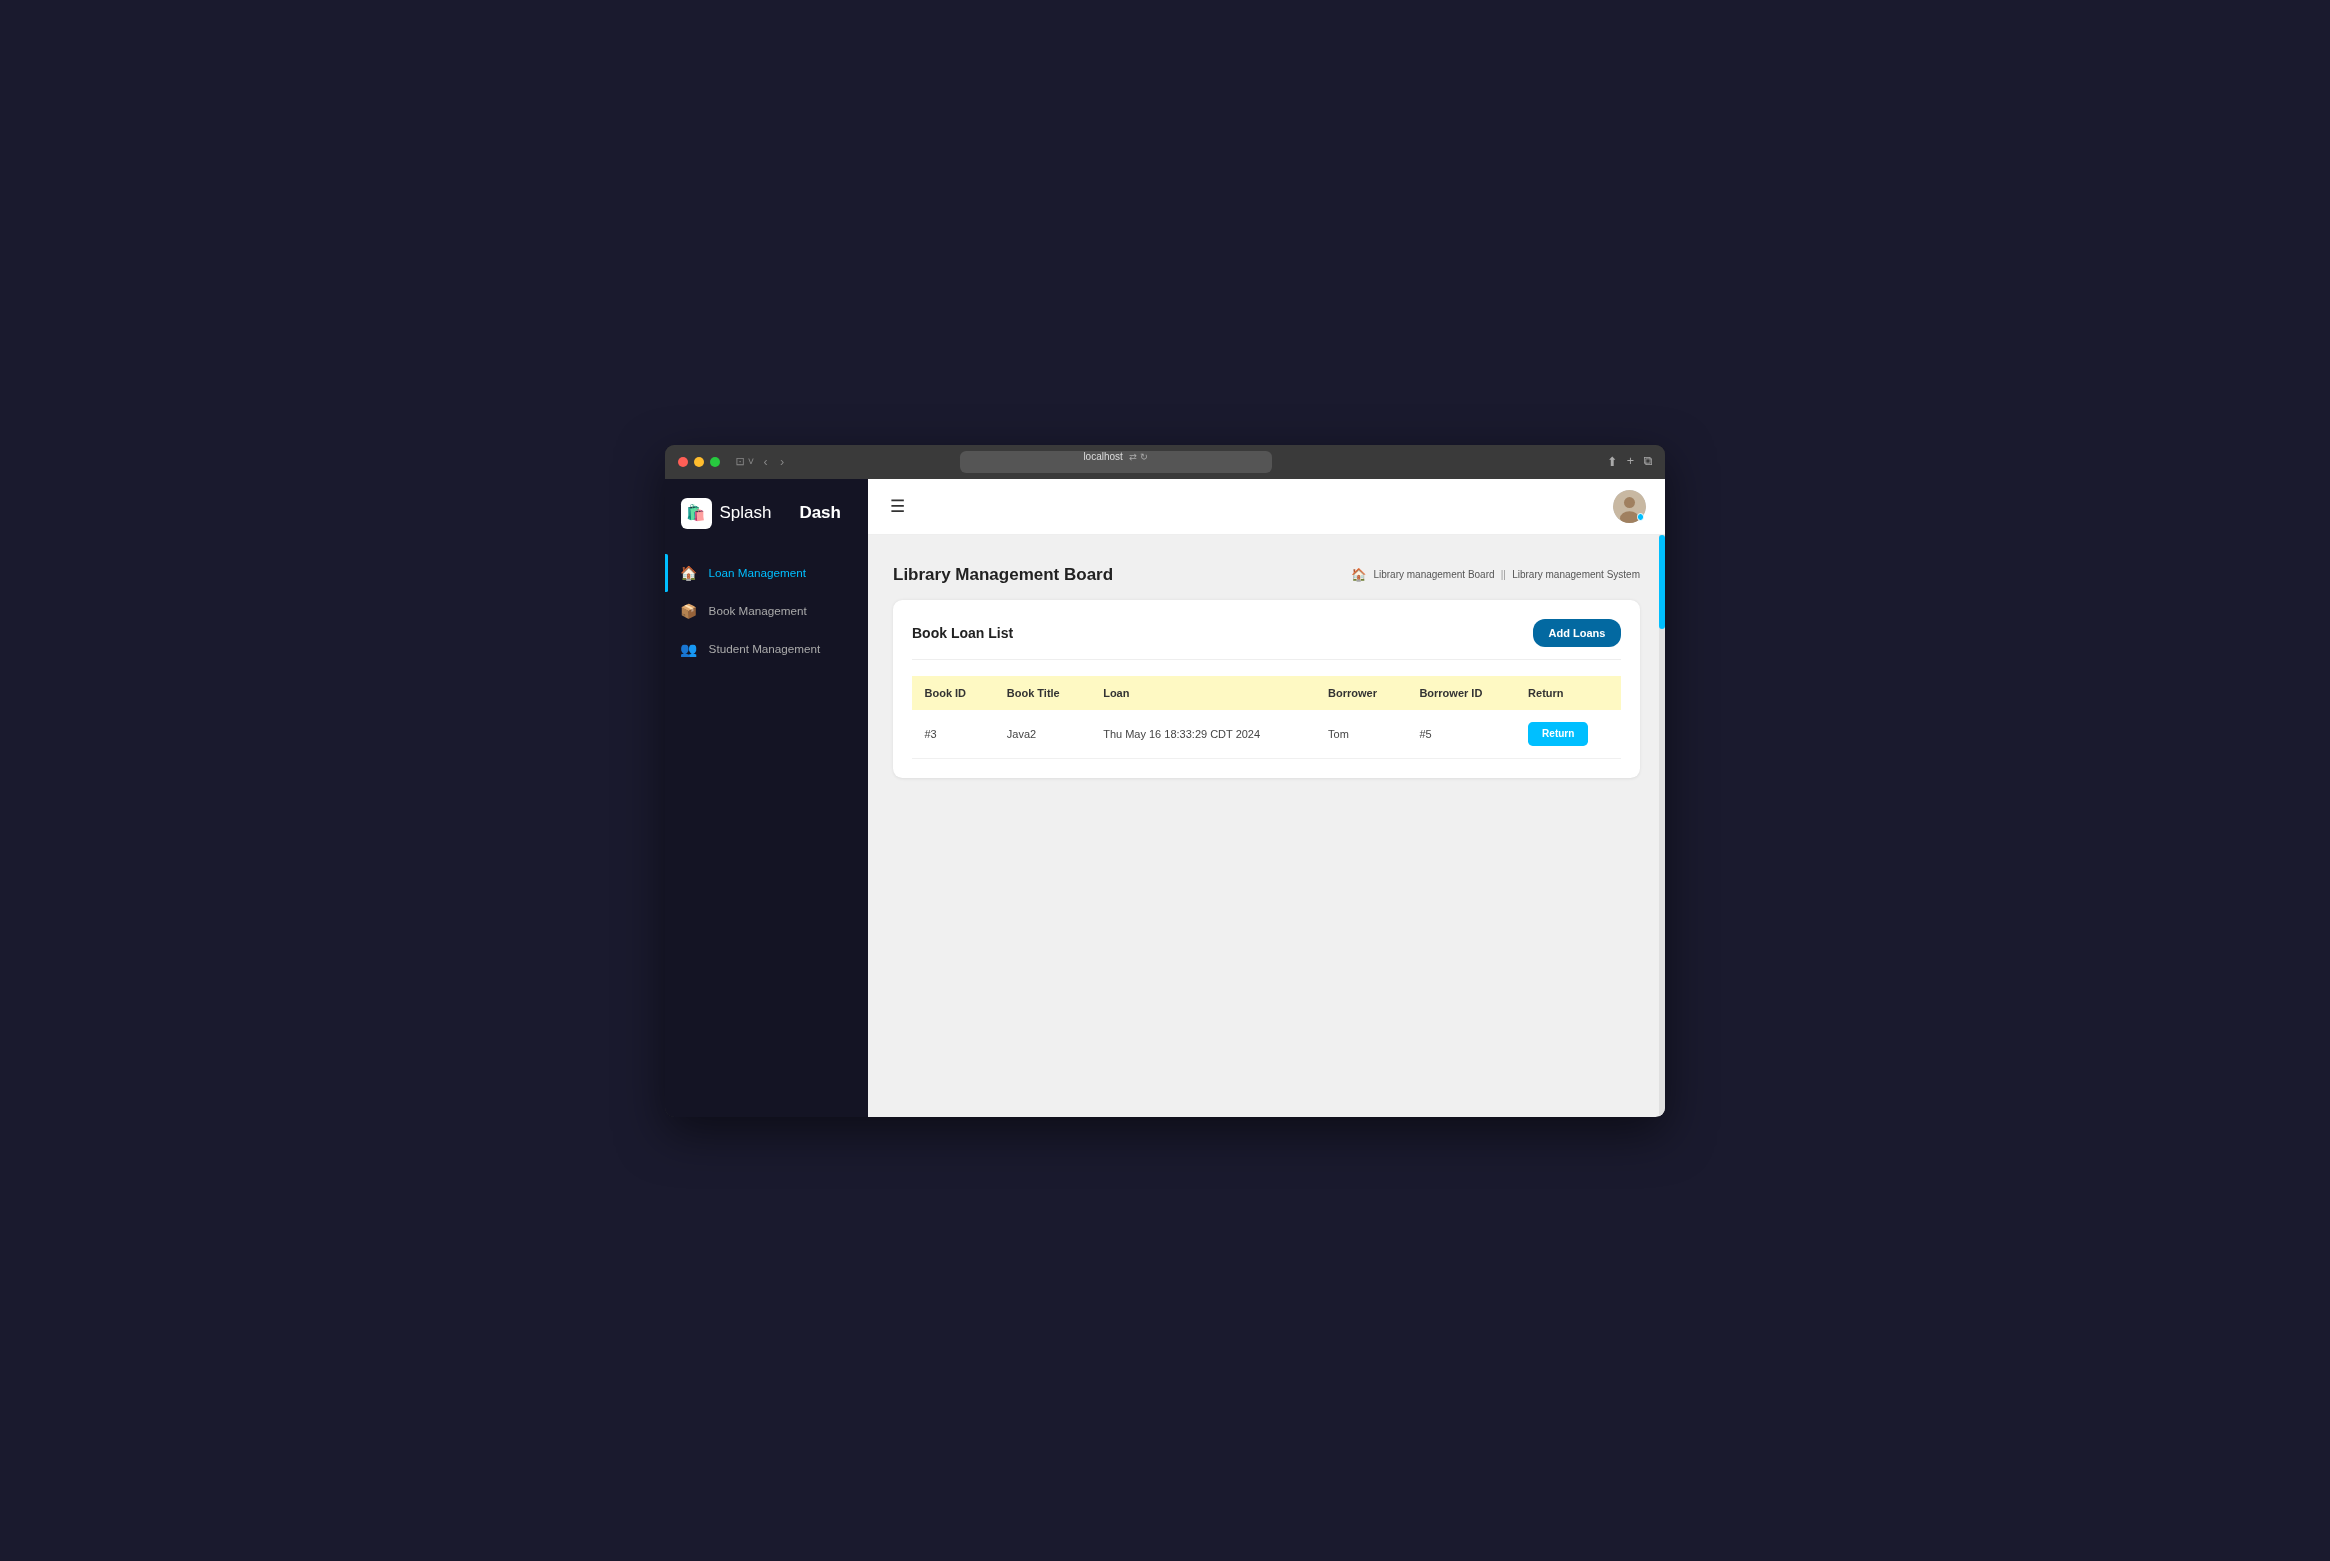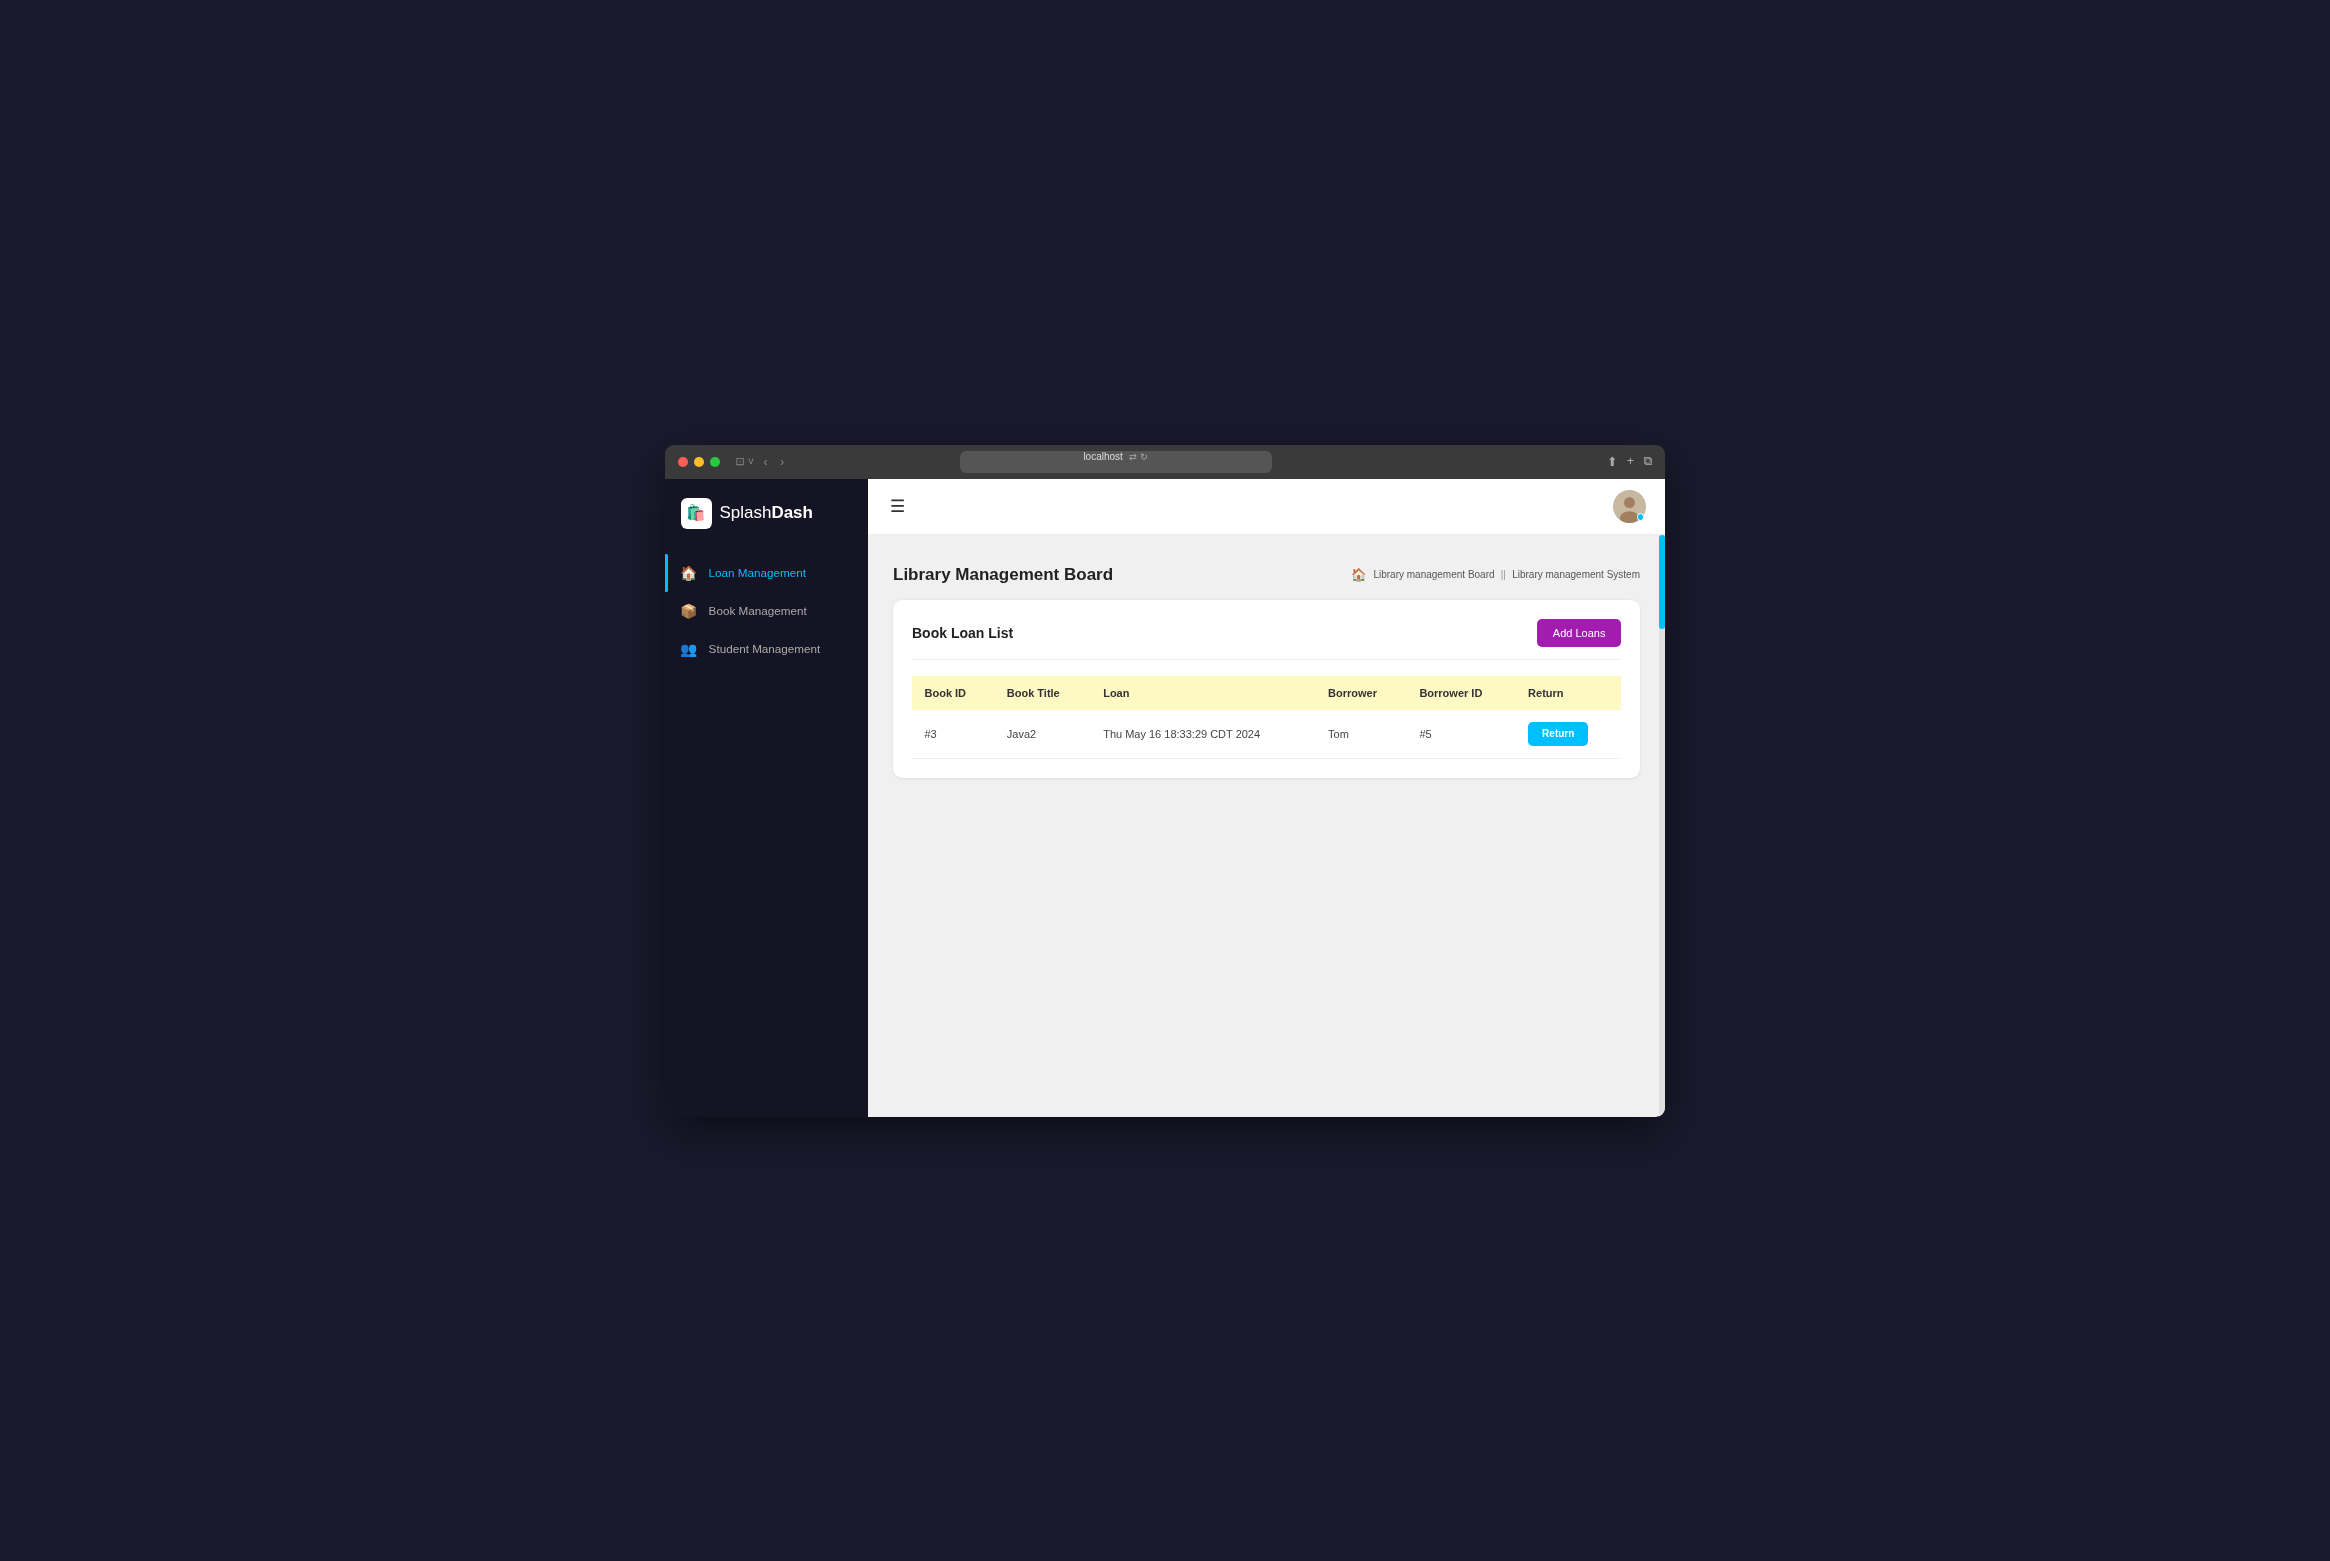--- a/index.html
+++ b/index.html
@@ -299,27 +299,27 @@
       border-bottom: 0.8px solid #eee;
     }
 
     .card-title {
       font-size: 14px;
       font-weight: 700;
       color: #222;
     }
 
     .add-btn {
-      background: #a21caf;
+      background: #0369a1;
       color: white;
       border: none;
-      border-radius: 5px;
+      border-radius: 12px;
       padding: 7.8px 15.6px;
       font-size: 11px;
-      font-weight: 400;
+      font-weight: 700;
       cursor: pointer;
     }
 
     
     .table-wrapper {
       overflow-x: auto;
     }
 
     table {
       width: 100%;
@@ -413,21 +413,21 @@
       <span>⧉</span>
     </div>
   </div>
 
   <div class="app-content">
 
     <div class="sidebar">
       <div class="logo-area">
         <div class="logo-icon">🛍️</div>
         <div class="logo-text">
-          <span>Splash</span><span style="font-weight:700;">Dash</span>
+          <span>Splash</span><span style="font-weight:700;padding-left:28px;">Dash</span>
         </div>
       </div>
 
       <nav class="nav-items">
         <div class="nav-item active">
           <span class="nav-item-icon">🏠</span>
           <span>Loan Management</span>
         </div>
         <div class="nav-item">
           <span class="nav-item-icon">📦</span>

